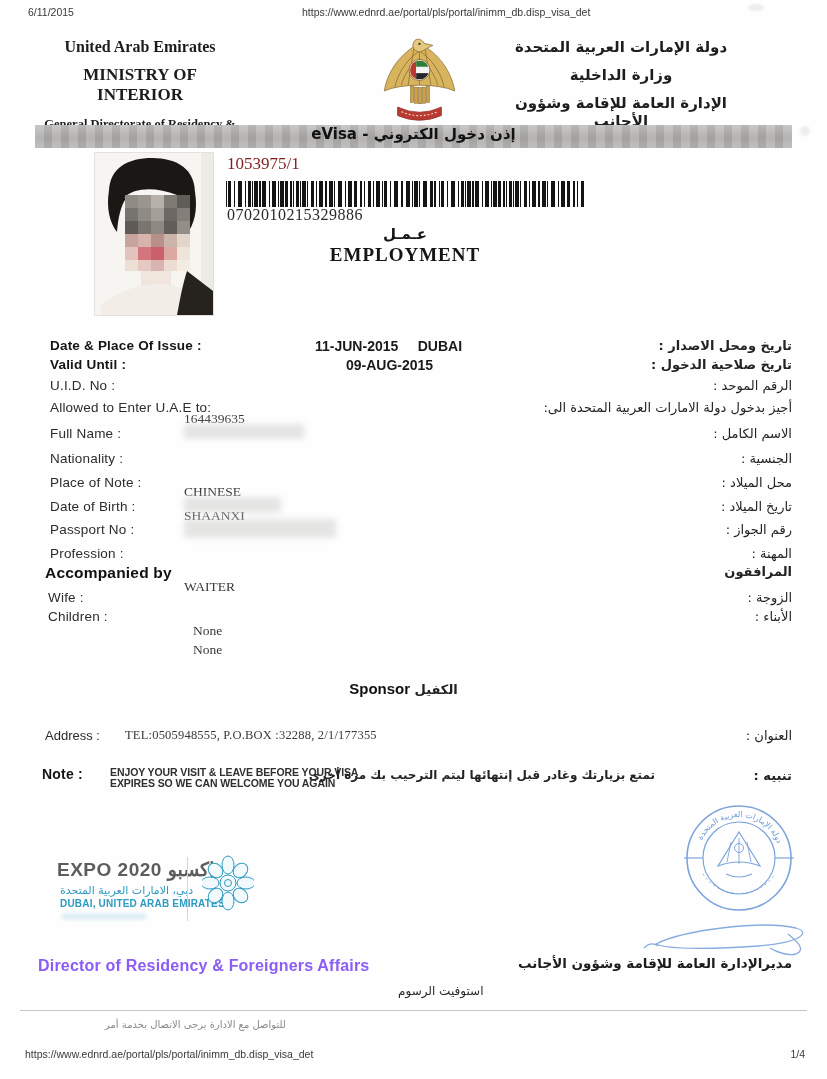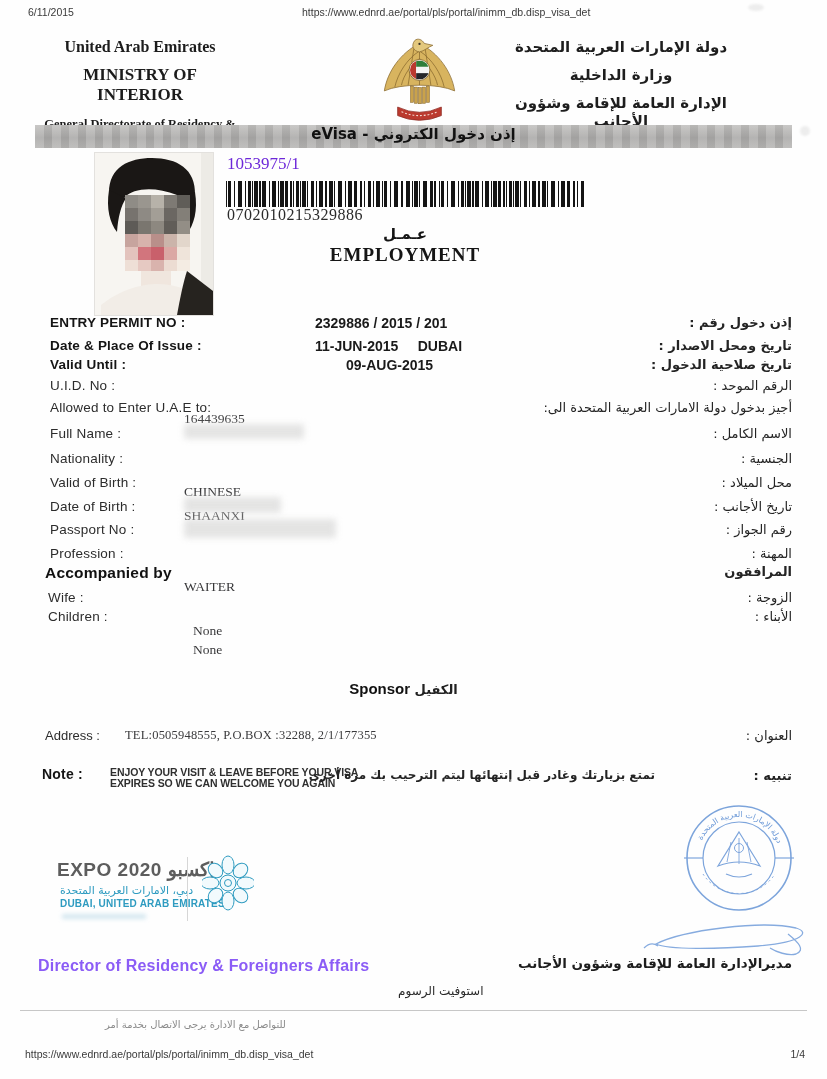--- a/index.html
+++ b/index.html
@@ -26,21 +26,21 @@
     left:35px;top:125px;width:757px;height:23px;
     background:
       repeating-linear-gradient(90deg,rgba(255,255,255,.10) 0 9px,rgba(0,0,0,.06) 9px 17px),
       linear-gradient(180deg,#c3c2c0,#acabaa 55%,#b9b8b6);
     text-align:center;line-height:23px;
     font:bold 15px "DejaVu Sans",sans-serif;color:#111;
   }
   
   .photo{left:95px;top:153px;width:118px;height:162px;outline:1px solid #e3e1de;}
   
-  .serial{left:227px;top:154px;font:17px "Liberation Serif",serif;color:#6d28d9;}
+  .serial{left:227px;top:154px;font:17px "Liberation Serif",serif;color:#7f1d1d;}
   .barcode{left:226px;top:181px;width:364px;height:26px;font-size:0;white-space:nowrap;overflow:hidden;}
   .barcode i{display:inline-block;height:26px;background:#141414;vertical-align:top;}
   .bcnum{left:227px;top:206px;font:16px "Liberation Serif",serif;letter-spacing:.5px;color:#2a2a2a;}
   
   .type-ar{left:0;top:225px;width:810px;text-align:center;font:bold 15px "DejaVu Sans",sans-serif;color:#151515;}
   .type-en{left:0;top:244px;width:810px;text-align:center;font:bold 19px "Liberation Serif",serif;letter-spacing:1px;color:#151515;}
   
   .row{position:absolute;left:0;width:100%;height:20px;}
   .lbl{position:absolute;left:50px;font-size:13.5px;letter-spacing:.2px;color:#2c2c2c;white-space:pre;}
   .lbl.b{color:#141414;}
@@ -176,25 +176,20 @@
     </svg>
   </div>
 
   <div class="abs serial">1053975/1</div>
   <div class="abs barcode"><i style="width:1px;margin-right:1px"></i><i style="width:3px;margin-right:3px"></i><i style="width:1px;margin-right:3px"></i><i style="width:4px;margin-right:3px"></i><i style="width:1px;margin-right:2px"></i><i style="width:3px;margin-right:1px"></i><i style="width:1px;margin-right:1px"></i><i style="width:4px;margin-right:1px"></i><i style="width:2px;margin-right:1px"></i><i style="width:4px;margin-right:3px"></i><i style="width:1px;margin-right:2px"></i><i style="width:4px;margin-right:2px"></i><i style="width:1px;margin-right:1px"></i><i style="width:4px;margin-right:1px"></i><i style="width:3px;margin-right:2px"></i><i style="width:2px;margin-right:1px"></i><i style="width:1px;margin-right:2px"></i><i style="width:3px;margin-right:1px"></i><i style="width:1px;margin-right:1px"></i><i style="width:4px;margin-right:1px"></i><i style="width:1px;margin-right:3px"></i><i style="width:3px;margin-right:2px"></i><i style="width:1px;margin-right:2px"></i><i style="width:4px;margin-right:2px"></i><i style="width:2px;margin-right:2px"></i><i style="width:4px;margin-right:1px"></i><i style="width:1px;margin-right:3px"></i><i style="width:4px;margin-right:3px"></i><i style="width:1px;margin-right:2px"></i><i style="width:4px;margin-right:2px"></i><i style="width:3px;margin-right:3px"></i><i style="width:2px;margin-right:2px"></i><i style="width:1px;margin-right:3px"></i><i style="width:3px;margin-right:2px"></i><i style="width:1px;margin-right:2px"></i><i style="width:4px;margin-right:2px"></i><i style="width:1px;margin-right:1px"></i><i style="width:3px;margin-right:3px"></i><i style="width:1px;margin-right:3px"></i><i style="width:4px;margin-right:3px"></i><i style="width:2px;margin-right:3px"></i><i style="width:4px;margin-right:2px"></i><i style="width:1px;margin-right:1px"></i><i style="width:4px;margin-right:1px"></i><i style="width:1px;margin-right:3px"></i><i style="width:4px;margin-right:3px"></i><i style="width:3px;margin-right:1px"></i><i style="width:2px;margin-right:3px"></i><i style="width:1px;margin-right:1px"></i><i style="width:3px;margin-right:3px"></i><i style="width:1px;margin-right:3px"></i><i style="width:4px;margin-right:3px"></i><i style="width:1px;margin-right:2px"></i><i style="width:3px;margin-right:1px"></i><i style="width:1px;margin-right:1px"></i><i style="width:4px;margin-right:1px"></i><i style="width:2px;margin-right:1px"></i><i style="width:4px;margin-right:3px"></i><i style="width:1px;margin-right:2px"></i><i style="width:4px;margin-right:2px"></i><i style="width:1px;margin-right:1px"></i><i style="width:4px;margin-right:1px"></i><i style="width:3px;margin-right:2px"></i><i style="width:2px;margin-right:1px"></i><i style="width:1px;margin-right:2px"></i><i style="width:3px;margin-right:1px"></i><i style="width:1px;margin-right:1px"></i><i style="width:4px;margin-right:1px"></i><i style="width:1px;margin-right:3px"></i><i style="width:3px;margin-right:2px"></i><i style="width:1px;margin-right:2px"></i><i style="width:4px;margin-right:2px"></i><i style="width:2px;margin-right:2px"></i><i style="width:4px;margin-right:1px"></i><i style="width:1px;margin-right:3px"></i><i style="width:4px;margin-right:3px"></i><i style="width:1px;margin-right:2px"></i><i style="width:4px;margin-right:2px"></i><i style="width:3px;margin-right:3px"></i><i style="width:2px;margin-right:2px"></i><i style="width:1px;margin-right:3px"></i><i style="width:3px;margin-right:2px"></i></div>
   <div class="abs bcnum">0702010215329886</div>
 
   <div class="abs type-ar ar">عـمـل</div>
   <div class="abs type-en">EMPLOYMENT</div>
 
-  <div class="row" style="top:315px">
-    <span class="lbl b">ENTRY PERMIT NO :</span>
-    <span class="vb">2329886 / 2015 / 201</span>
-    <span class="arl b">إذن دخول رقم :</span>
-  </div>
   <div class="row" style="top:338px">
     <span class="lbl b">Date &amp; Place Of Issue :</span>
     <span class="vb">11-JUN-2015     DUBAI</span>
     <span class="arl b">تاريخ ومحل الاصدار :</span>
   </div>
   <div class="row" style="top:357px">
     <span class="lbl b">Valid Until :</span>
     <span class="vb" style="left:346px">09-AUG-2015</span>
     <span class="arl b">تاريخ صلاحية الدخول :</span>
   </div>
@@ -211,28 +206,28 @@
     <span class="lbl">Full Name :</span>
     <span class="redact" style="left:184px;top:-2px;width:120px;height:15px"></span>
     <span class="arl">الاسم الكامل :</span>
   </div>
   <div class="row" style="top:451px">
     <span class="lbl">Nationality :</span>
     <span class="val">CHINESE</span>
     <span class="arl">الجنسية :</span>
   </div>
   <div class="row" style="top:475px">
-    <span class="lbl">Valid of Birth :</span>
+    <span class="lbl">Place of Note :</span>
     <span class="val">SHAANXI</span>
     <span class="arl">محل الميلاد :</span>
   </div>
   <div class="row" style="top:499px">
     <span class="lbl">Date of Birth :</span>
     <span class="redact" style="left:184px;top:-2px;width:97px;height:16px"></span>
-    <span class="arl">تاريخ الأجانب :</span>
+    <span class="arl">تاريخ الميلاد :</span>
   </div>
   <div class="row" style="top:522px">
     <span class="lbl">Passport No :</span>
     <span class="redact" style="left:184px;top:-3px;width:152px;height:19px"></span>
     <span class="arl">رقم الجواز :</span>
   </div>
   <div class="row" style="top:546px">
     <span class="lbl">Profession :</span>
     <span class="val">WAITER</span>
     <span class="arl">المهنة :</span>

